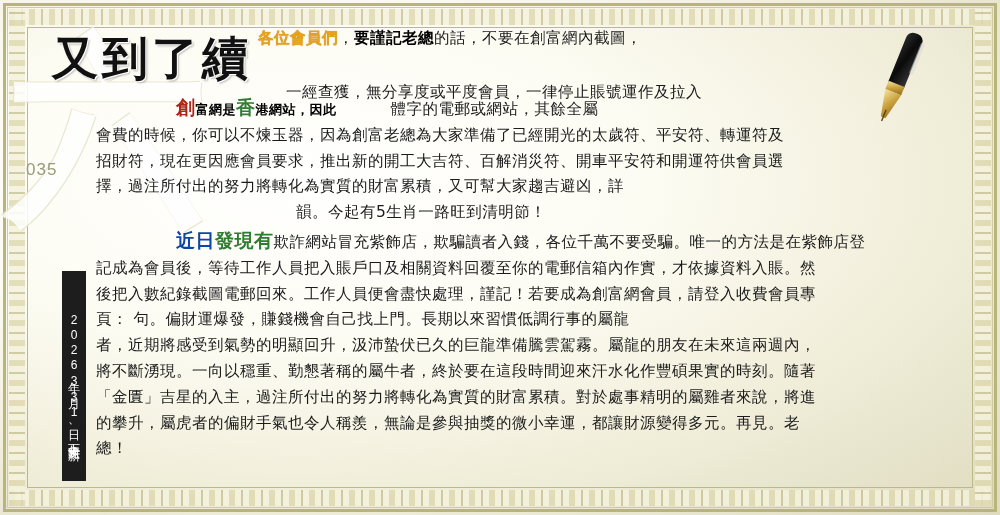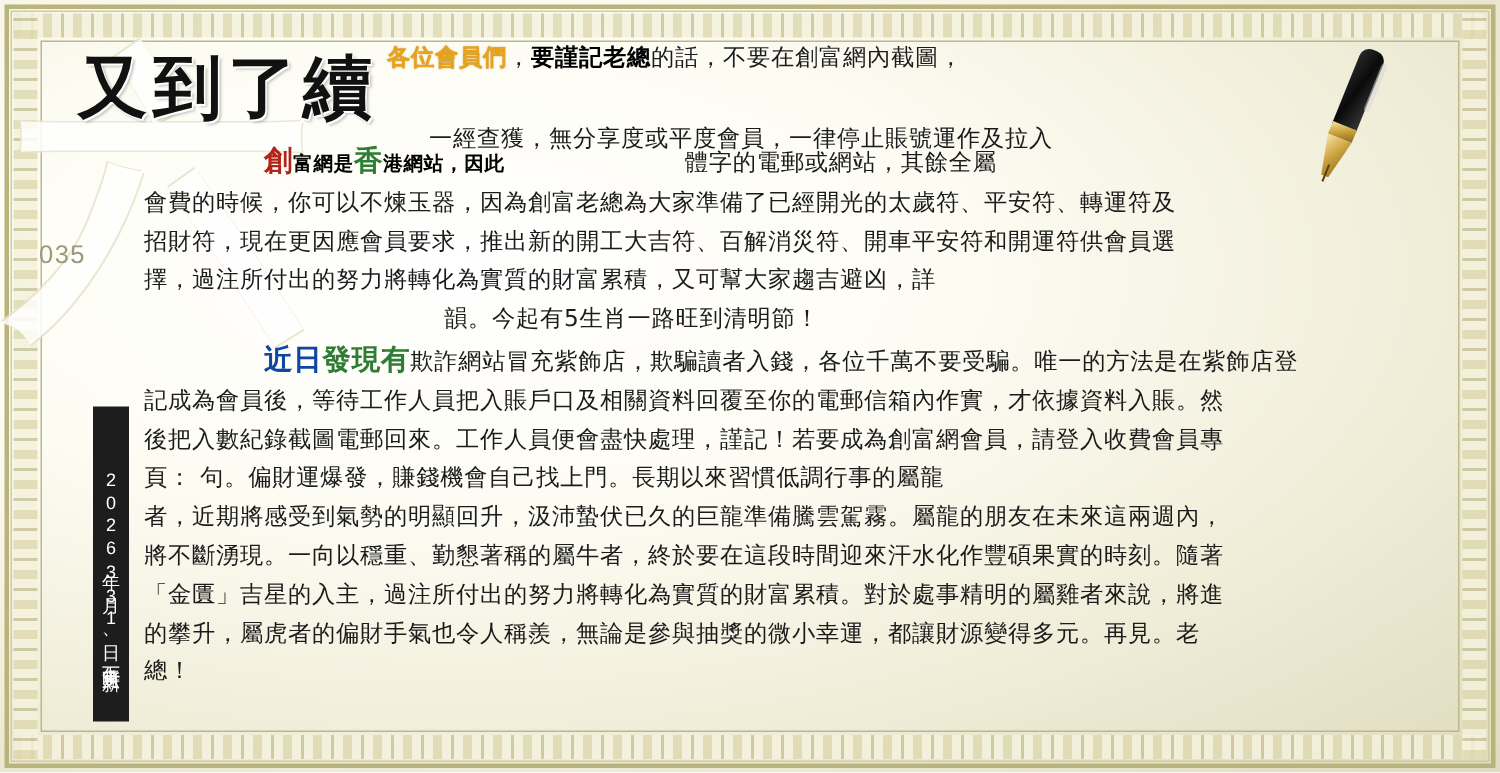--- a/index.html
+++ b/index.html
@@ -252,21 +252,21 @@
     <p>
       <span class="hl-orange">各位會員們</span><span>，</span><span class="bold-dark">要謹記老總</span><span>的話，不要在創富網內截圖，</span>
     </p>
     <p style="text-indent: 28px; margin-top: 28px;">
       <span>一經查獲，無分享度或平度會員，一律停止賬號運作及拉入</span>
     </p>
   </div>
 
   <div class="article line-2">
     <p style="text-indent: 80px;">
-      <span class="lead-red">創</span><span class="big-lead">富網是</span><span class="lead-green">香</span><span class="big-lead">港網站，因此</span><span style="margin-left:120px;">體字的電郵或網站，其餘全屬</span>
+      <span class="lead-red">創</span><span class="big-lead">富網是</span><span class="lead-green">香</span><span class="big-lead">港網站，因此</span><span style="margin-left:54px;">體字的電郵或網站，其餘全屬</span>
     </p>
     <p>會費的時候，你可以不煉玉器，因為創富老總為大家準備了已經開光的太歲符、平安符、轉運符及</p>
     <p>招財符，現在更因應會員要求，推出新的開工大吉符、百解消災符、開車平安符和開運符供會員選</p>
     <p>擇，過注所付出的努力將轉化為實質的財富累積，又可幫大家趨吉避凶，詳</p>
     <p style="text-indent: 200px;">韻。今起有5生肖一路旺到清明節！</p>
   </div>
 
   <div class="article line-3">
     <p style="text-indent: 80px;">
       <span class="lead-blue">近日</span><span class="lead-green">發現有</span><span>欺詐網站冒充紫飾店，欺騙讀者入錢，各位千萬不要受騙。唯一的方法是在紫飾店登</span>

